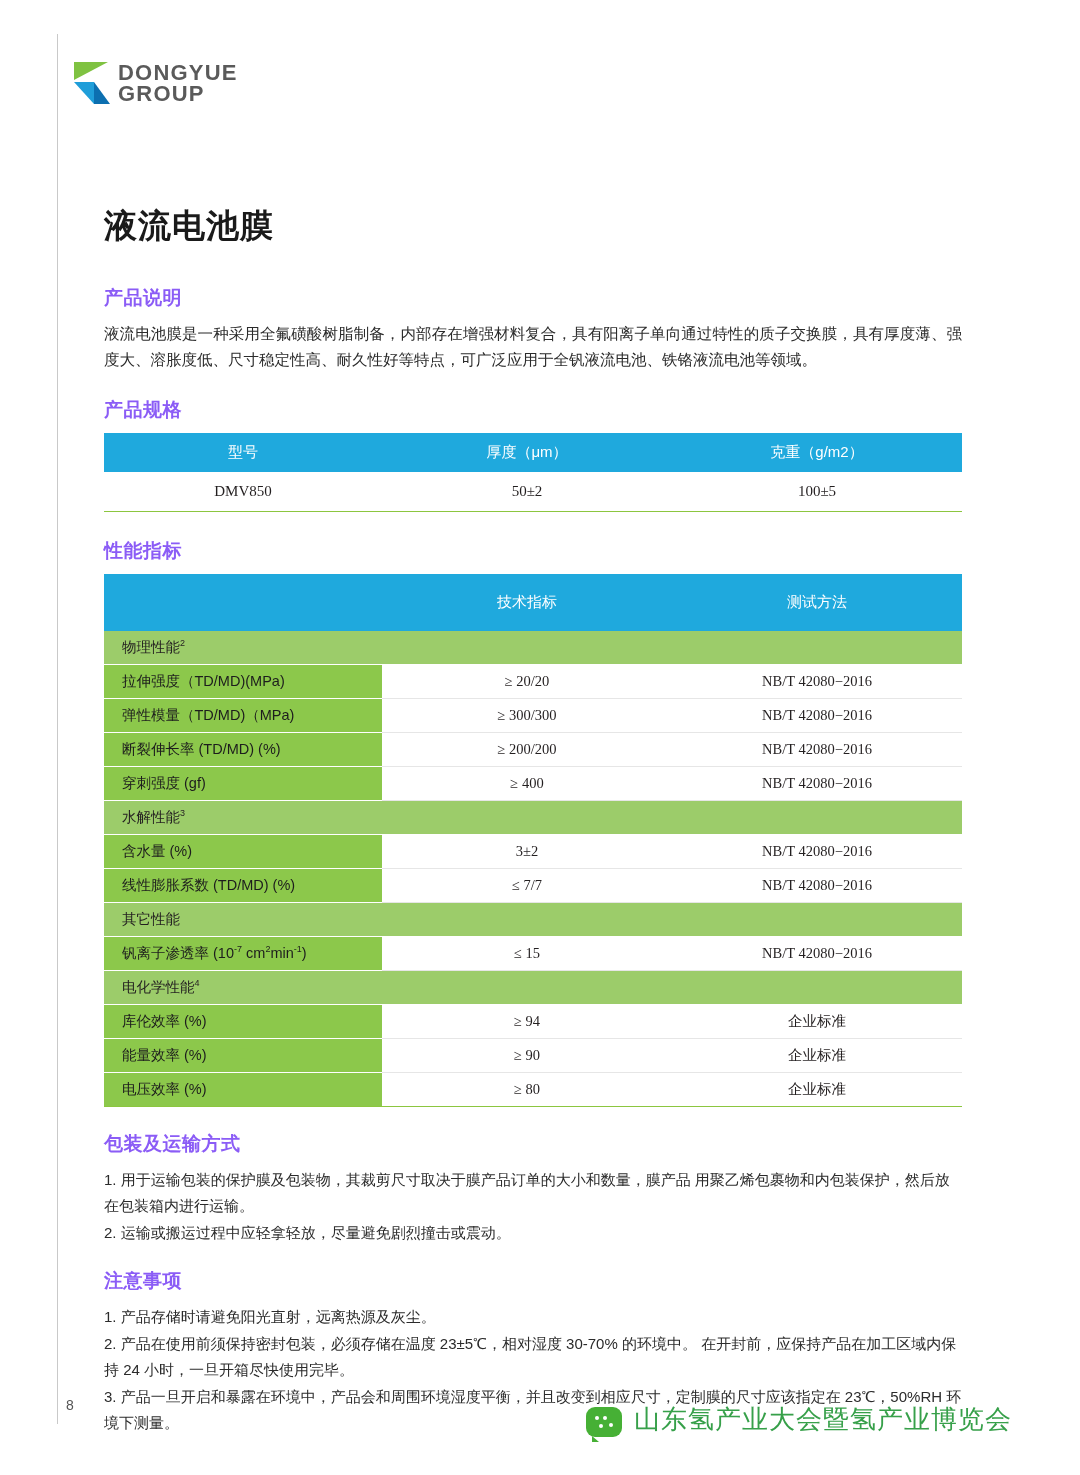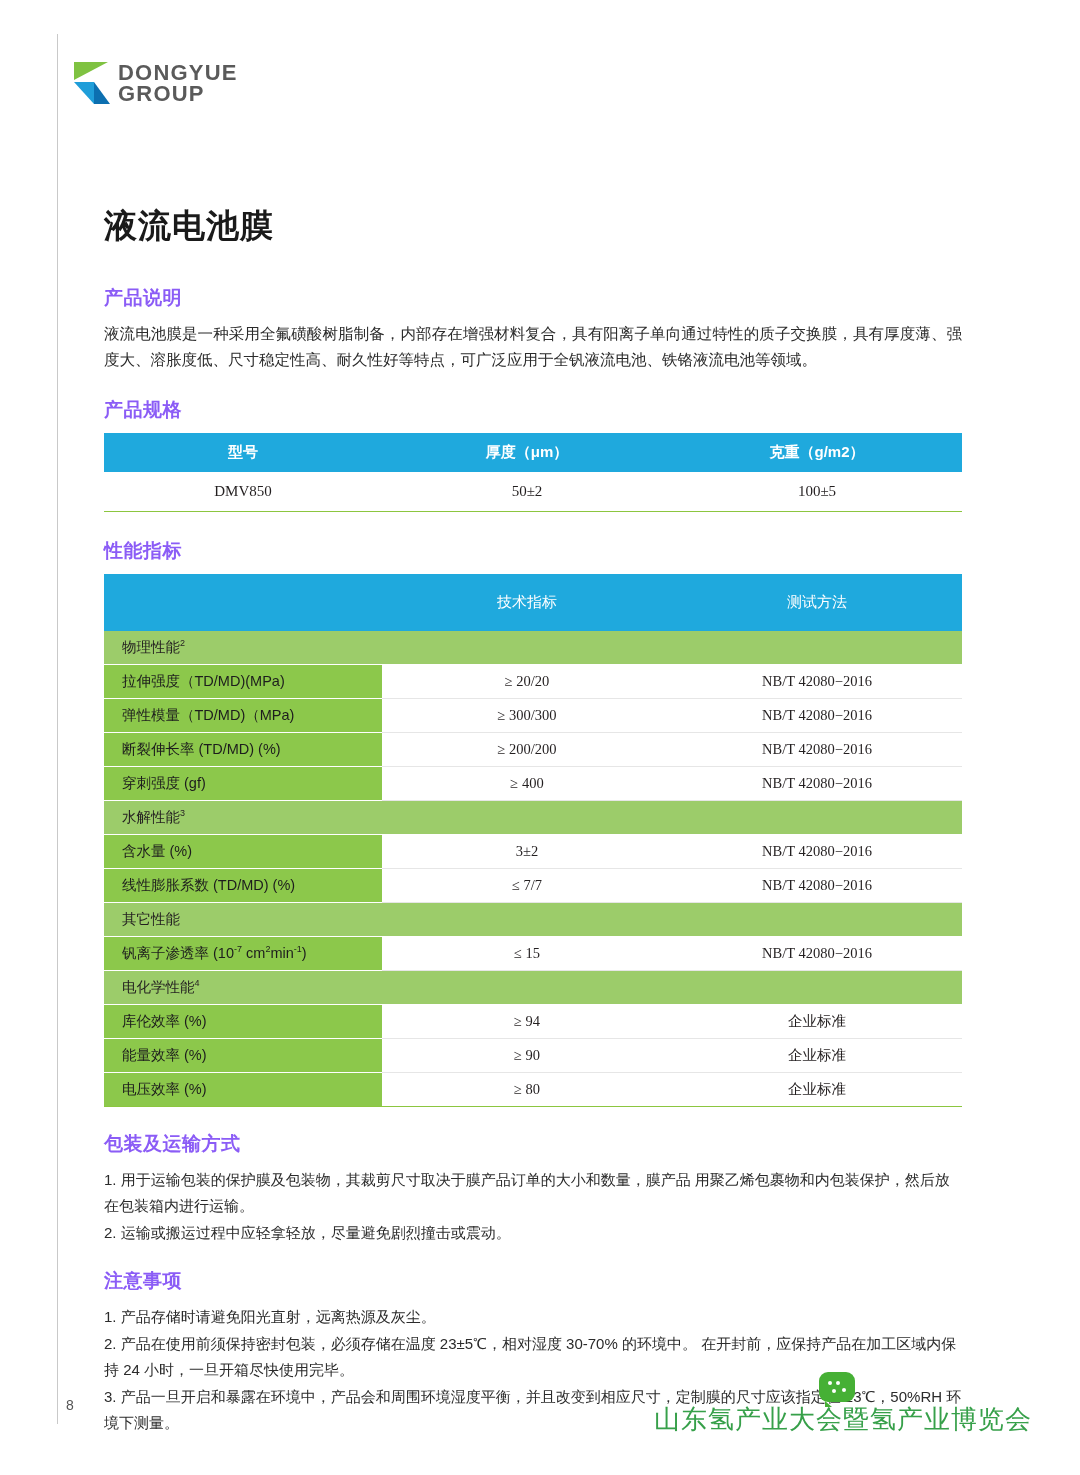--- a/index.html
+++ b/index.html
@@ -111,21 +111,21 @@
   }
   table {
     width: 858px;
     border-collapse: collapse;
     margin: 0 0 26px 0;
   }
   .spec-table th {
     background: #1fa9dd;
     color: #ffffff;
     font-size: 15px;
-    font-weight: bold;
+    font-weight: normal;
     padding: 10px 0;
     text-align: center;
   }
   .spec-table td {
     font-size: 15px;
     padding: 11px 4px;
     text-align: center;
     font-family: "Liberation Serif", serif;
     border-bottom: 1.5px solid #8cc63f;
   }
@@ -178,24 +178,23 @@
   .list div { margin-bottom: 1px; }
   
   .page-num {
     position: absolute;
     left: 66px; bottom: 62px;
     font-size: 14px;
     color: #555;
   }
   .footer-badge {
     position: absolute;
-    right: 48px; bottom: 38px;
+    right: 68px; bottom: 38px;
     display: flex;
-    align-items: center;
-    flex-direction: column;
+    align-items: flex-end;
   }
   .wechat {
     width: 36px; height: 30px;
     background: #46b035;
     border-radius: 9px;
     position: relative;
     margin-right: 12px;
     flex: 0 0 auto;
   }
   .wechat:after {

